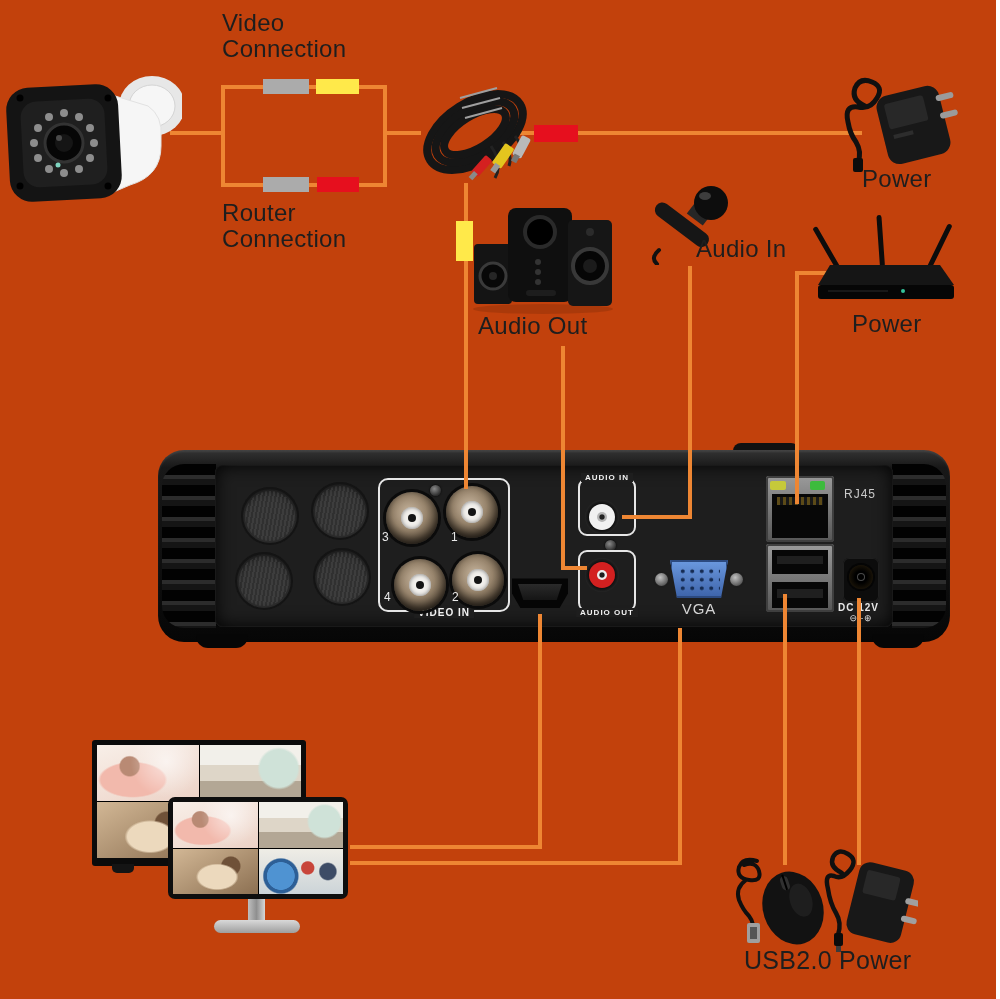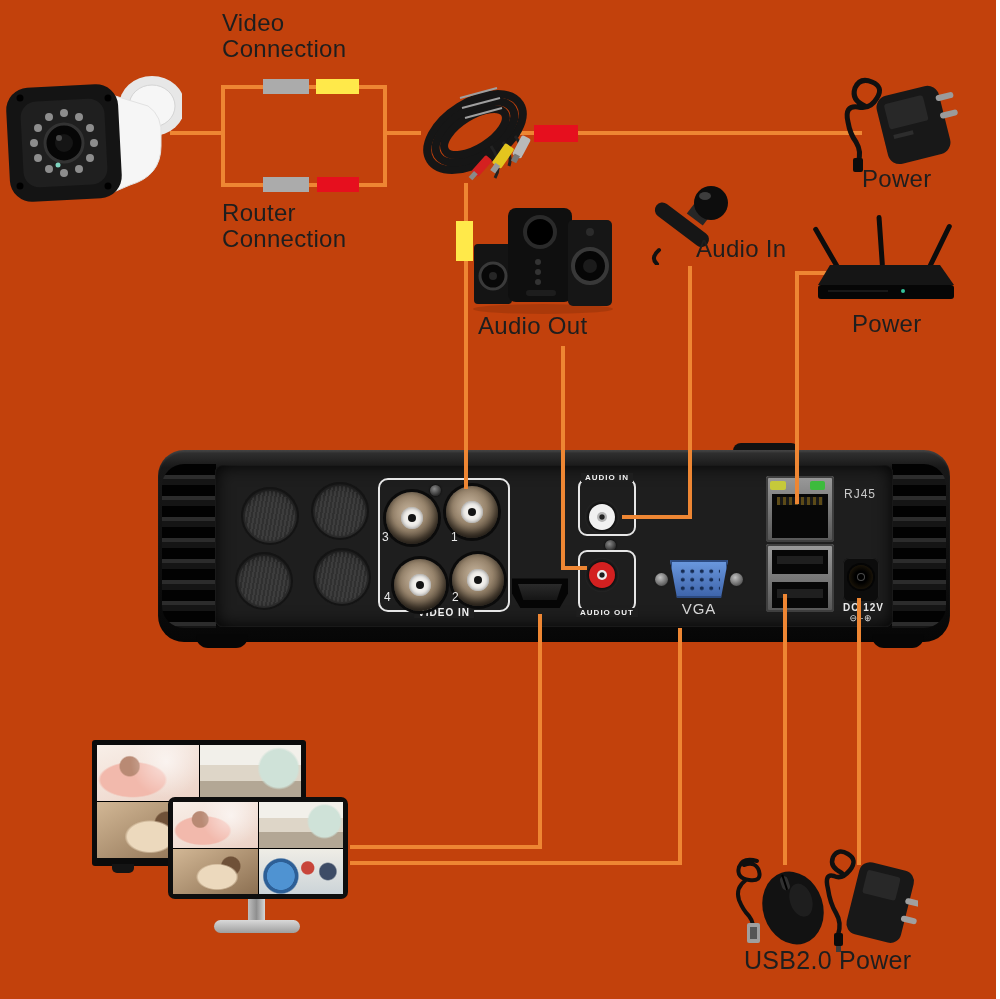--- a/index.html
+++ b/index.html
@@ -150,21 +150,21 @@
     <div class="plabel" style="left:686px;top:37px;font-size:12px;">RJ45</div>
     <div class="metal" style="left:608px;top:94px;width:68px;height:68px;"></div>
     <div class="darkport" style="left:614px;top:100px;width:56px;height:24px;"></div>
     <div class="tongue" style="left:619px;top:106px;width:46px;height:8px;"></div>
     <div class="darkport" style="left:614px;top:132px;width:56px;height:26px;"></div>
     <div class="tongue" style="left:619px;top:139px;width:46px;height:9px;"></div>
 
     <div class="dc-body">
         <div class="dc-hole"></div>
       </div>
-    <div class="plabel" style="left:680px;top:152px;width:46px;text-align:right;font-size:10px;font-weight:bold;color:#e8e8e8;">DC 12V</div>
+    <div class="plabel" style="left:680px;top:152px;width:46px;text-align:left;font-size:10px;font-weight:bold;color:#e8e8e8;">DC 12V</div>
     <div class="plabel" style="left:683px;top:163px;width:40px;text-align:center;font-size:9px;color:#dedede;">⊖–⊕</div>
 
     <div class="foot" style="left:38px;top:184px;"></div>
     <div class="foot" style="left:714px;top:184px;"></div>
   </div>
 
   <div class="dev" style="left:92px;top:740px;width:214px;height:126px;background:#0b0b0b;border-radius:3px;z-index:2;">
     <div class="grid" style="left:5px;top:5px;right:5px;bottom:8px;">
       <div class="q-baby"></div>
       <div class="q-room"></div>

